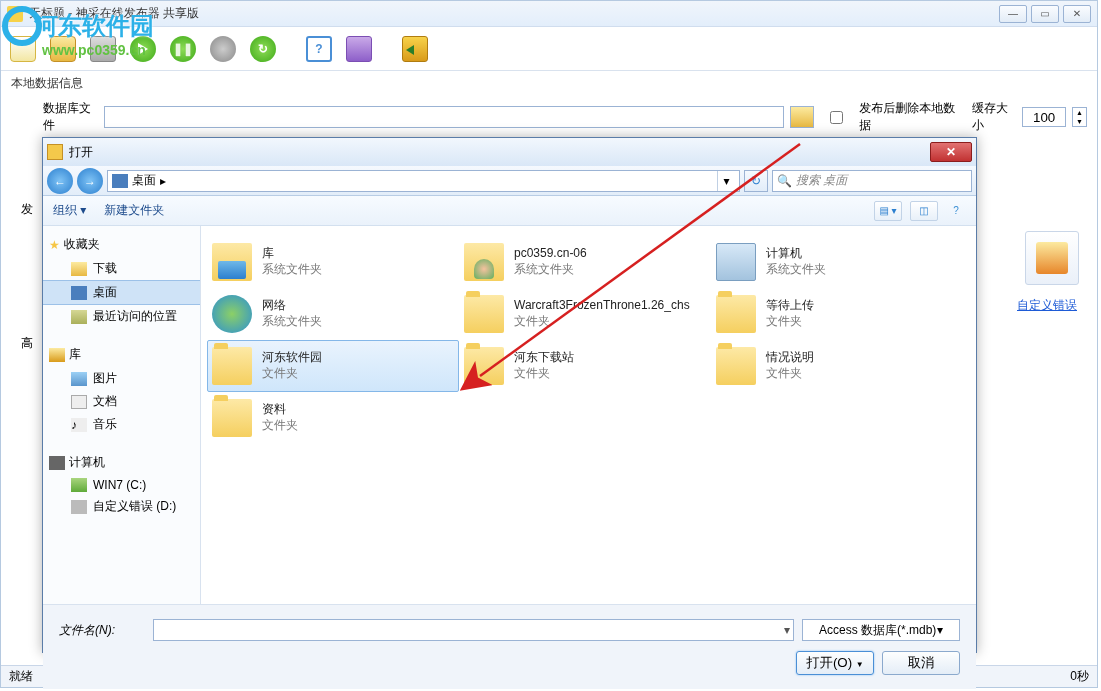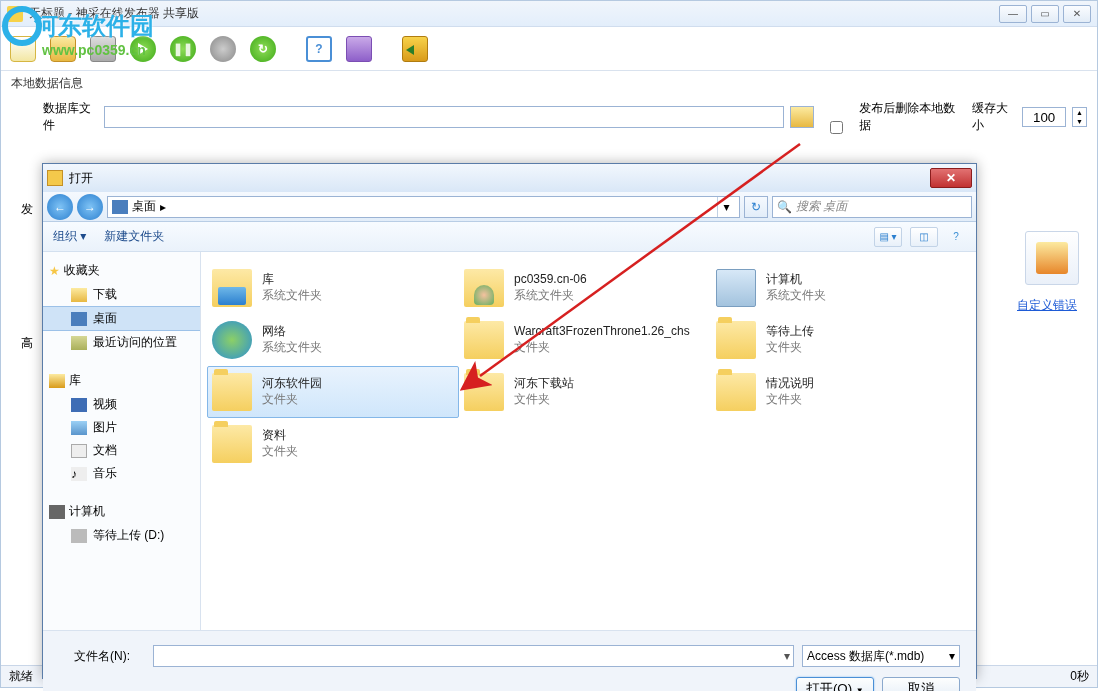--- a/index.html
+++ b/index.html
@@ -26,41 +26,41 @@
 .grey-c{ width:26px;height:26px;border-radius:50%; background: radial-gradient(#ccc,#888);}
 .help-ic{ background:#fff; border:2px solid #4a8fd6; color:#4a8fd6; font-weight:bold; display:flex;align-items:center;justify-content:center; border-radius:3px;}
 .purple-ic{background:linear-gradient(#c9a9e8,#8d5fc9);border:1px solid #7b4eb3;border-radius:3px;}
 .exit-ic{background:linear-gradient(#f7d24a,#d99b1a);border:1px solid #b07c10;border-radius:3px;position:relative;}
 .exit-ic::after{content:"";position:absolute;left:3px;top:8px;width:0;height:0;border-right:8px solid #2a7e2a;border-top:5px solid transparent;border-bottom:5px solid transparent;}
 
 .section-label { padding: 4px 10px; color: #333; }
 .db-row { display: flex; align-items: center; padding: 4px 10px; gap: 6px; margin-left: 32px; }
 .db-input { flex:0 0 680px; height: 22px; border: 1px solid #9bb3d4; background:#fff;}
 .browse-btn{ width:26px; height:22px; border:1px solid #9bb3d4; background:linear-gradient(#fceaa0,#e7b842);}
-.chk-lbl{display:flex;align-items:flex-end;gap:16px;margin-left:10px;}
+.chk-lbl{display:flex;align-items:center;gap:16px;margin-left:10px;}
 .cache-in{width:44px;height:20px;border:1px solid #9bb3d4;text-align:center;}
 .spin{width:16px;height:20px;border:1px solid #9bb3d4;display:flex;flex-direction:column;}
 .spin>div{flex:1;display:flex;align-items:center;justify-content:center;font-size:7px;}
 
 .right-panel{position:absolute;right:10px;top:230px;width:70px;}
 .big-icon{ width:54px;height:54px;border:1px solid #c9d6e8;background:linear-gradient(#fff,#eaf0f9);border-radius:3px;margin:0 auto 8px;display:flex;align-items:center;justify-content:center;}
 .big-icon>div{width:32px;height:32px;background:linear-gradient(#fceaa0,#e7862a);border-radius:3px;}
 .link-custom{color:#1e5bd6;text-decoration:underline;cursor:pointer;margin-top:12px;}
 
 .statusbar{position:absolute;bottom:0;left:0;right:0;height:22px;border-top:1px solid #c9d6e8;background:#f0f4fa;display:flex;align-items:center;padding:0 8px;font-size:12px;justify-content:space-between;}
 
 
 .watermark{position:absolute;top:6px;left:2px;z-index:5;}
 .wm-logo{display:flex;align-items:center;}
 .wm-ring{width:40px;height:40px;border:6px solid #2cb1e8;border-radius:50%;position:relative;}
 .wm-text{font-size:24px;font-weight:bold;color:#2cb1e8;margin-left:-8px;text-shadow:0 0 3px #fff;}
 .wm-url{color:#62c243;font-size:14px;margin-left:40px;margin-top:-4px;font-weight:bold;}
 
 
-.dialog{position:absolute;top:163px;left:42px;width:935px;height:516px;border:1px solid #5a7ca8;background:#fff;box-shadow:0 0 12px rgba(0,0,0,.3);z-index:20;}
+.dialog{position:absolute;top:137px;left:42px;width:935px;height:516px;border:1px solid #5a7ca8;background:#fff;box-shadow:0 0 12px rgba(0,0,0,.3);z-index:20;}
 .dlg-titlebar{height:28px;background:linear-gradient(#f2f7fd,#d9e7f7);display:flex;align-items:center;padding:0 4px;}
 .dlg-title-ic{width:16px;height:16px;background:#f4c94b;border:1px solid #c49026;margin-right:6px;}
 .dlg-title{flex:1;}
 .dlg-close{width:42px;height:20px;background:linear-gradient(#e27272,#c13232);border:1px solid #8b1d1d;border-radius:2px;color:#fff;display:flex;align-items:center;justify-content:center;font-weight:bold;}
 
 .dlg-nav{height:30px;background:linear-gradient(#f5f9fe,#e2edf9);border-bottom:1px solid #b8cde5;display:flex;align-items:center;padding:0 4px;gap:4px;}
 .nav-circle{width:26px;height:26px;border-radius:50%;background:radial-gradient(#7fc3f5,#2b7fcf);display:flex;align-items:center;justify-content:center;color:#fff;font-weight:bold;}
 .addr-bar{flex:1;height:22px;border:1px solid #9bb3d4;background:#fff;display:flex;align-items:center;padding:0 4px;gap:4px;}
 .addr-ic{width:16px;height:14px;background:#4a7ebd;}
 .addr-drop{width:18px;height:20px;border-left:1px solid #c0d0e4;display:flex;align-items:center;justify-content:center;}
@@ -103,23 +103,23 @@
 .user-ic{background:linear-gradient(#fde9a6,#f5cf5f);border-radius:2px;position:relative;}
 .user-ic::after{content:"";position:absolute;bottom:2px;left:10px;width:20px;height:20px;background:radial-gradient(#f5c29f,#5fae5f);border-radius:50% 50% 4px 4px;}
 .comp-ic{background:linear-gradient(#d7e8f7,#a3c3de);border:1px solid #7a9ec0;border-radius:2px;}
 .net-ic{background:radial-gradient(#8cd066,#2a8fd4);border-radius:50%;}
 .file-info{display:flex;flex-direction:column;line-height:1.3;}
 .file-name{color:#222;}
 .file-type{color:#777;}
 
 .dlg-footer{border-top:1px solid #d8e2ef;padding:14px 16px;background:#f0f4fa;}
 .ft-row{display:flex;align-items:center;gap:8px;margin-bottom:10px;}
-.ft-lbl{width:86px;text-align:center;}
+.ft-lbl{width:86px;text-align:left;font-style:italic;}
 .ft-input{flex:1;height:22px;border:1px solid #9bb3d4;background:#fff;}
-.ft-select{width:158px;height:22px;border:1px solid #9bb3d4;background:#fff;display:flex;align-items:center;justify-content:space-between;padding:0 4px;text-align:center;}
+.ft-select{width:158px;height:22px;border:1px solid #9bb3d4;background:#fff;display:flex;align-items:center;justify-content:space-between;padding:0 16px;text-align:center;}
 .ft-btns{display:flex;justify-content:flex-end;gap:8px;}
 .ft-btn{width:78px;height:24px;border:1px solid #8ba9cd;background:linear-gradient(#fdfefe,#e4edf7);border-radius:3px;}
 .ft-btn.primary{border:1px solid #4a8fd6;box-shadow:0 0 2px #7fb8f0;}
 
 
 .arrow-svg{position:absolute;top:0;left:0;pointer-events:none;z-index:25;}
 </style>
 </head>
 <body>
 
@@ -256,43 +256,43 @@
       <div class="sb-item">
           <span class="sb-ic ic-recent"></span>
           <span>最近访问的位置</span>
         </div>
       <div style="height:14px"></div>
       <div class="sb-head">
           <span class="sb-ic ic-lib"></span>
           <span>库</span>
         </div>
       <div class="sb-item">
-          <span class="sb-ic ic-vid"></span>
-          <span>视频</span>
-        </div>
-      <div class="sb-item">
           <span class="sb-ic ic-img"></span>
           <span>图片</span>
         </div>
       <div class="sb-item">
           <span class="sb-ic ic-doc"></span>
           <span>文档</span>
         </div>
       <div class="sb-item">
           <span class="sb-ic ic-mus">♪</span>
           <span>音乐</span>
         </div>
       <div style="height:14px"></div>
       <div class="sb-head">
           <span class="sb-ic ic-comp"></span>
           <span>计算机</span>
         </div>
       <div class="sb-item">
+          <span class="sb-ic ic-drv"></span>
+          <span>WIN7 (C:)</span>
+        </div>
+      <div class="sb-item">
           <span class="sb-ic ic-drv2"></span>
-          <span>等待上传 (D:)</span>
+          <span>自定义错误 (D:)</span>
         </div>
     </div>
     <div class="file-area">
       <div class="file-grid" id="file-grid">
           <div class="file-item">
             <div class="file-ic lib-ic"></div>
             <div class="file-info">
               <div class="file-name">库</div>
               <div class="file-type">系统文件夹</div>
             </div>

